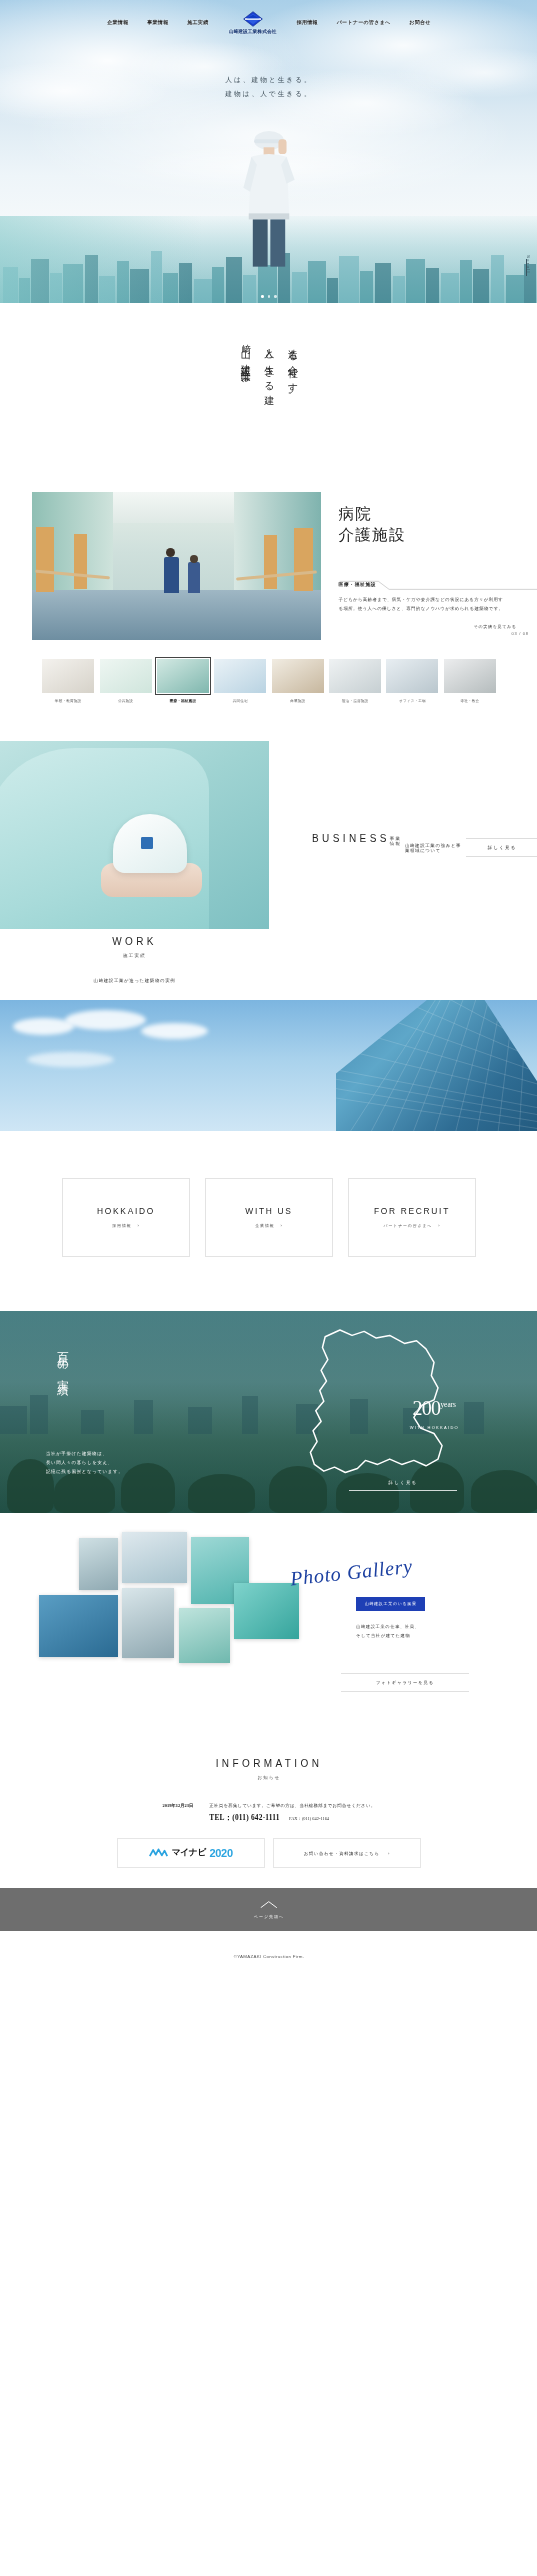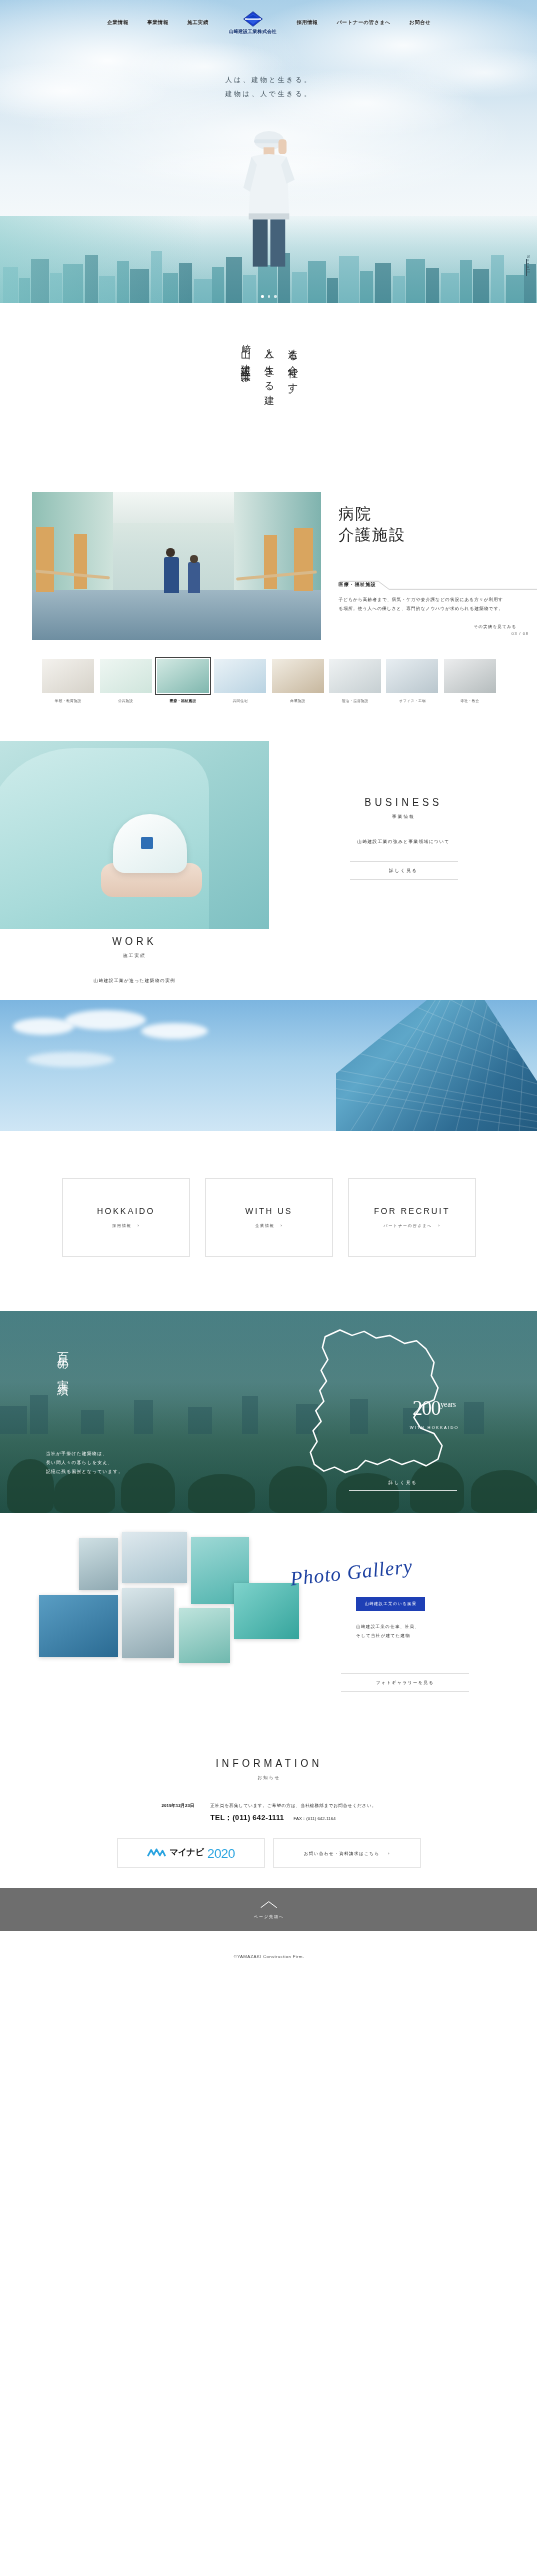--- a/index.html
+++ b/index.html
@@ -216,22 +216,22 @@
   }
   .worker-helmet:after{
     content:""; position:absolute; left:28px; top:23px; width:12px; height:12px;
     background:#2f6fb5; border-radius:1.3px;
   }
   .worker-hands {
     position:absolute; left:101px; top:122px; width:101px; height:34px;
     background: linear-gradient(180deg,#f0ded0,#e2c7b4); border-radius: 12px;
   }
   .business-text {
-    flex: 1; display:flex; flex-direction: column; align-items: center;
-    justify-content: center; background:#fff; padding-top: 6.7px;
+    flex: 1; display:flex; flex-direction: row; align-items: center;
+    justify-content: center; background:#fff; padding-top: 6.7px; padding-left: 43px;
   }
   .sec-en {
     font-size: 10px; letter-spacing: 3.4px; color: #1f1f1f; font-weight: 400;
   }
   .sec-ja { font-size: 4.4px; letter-spacing: 1.3px; color: #444; margin-top: 6px; }
   .sec-lead { font-size: 4.4px; letter-spacing: 0.7px; color: #333; margin-top: 20px; }
   .sec-btn {
     margin-top: 17.5px; width: 108px; text-align: center;
     border-top: 0.7px solid #ddd; border-bottom: 0.7px solid #ddd;
     padding: 6px 0; font-size: 4.4px; letter-spacing: 1.3px; color: #222;
@@ -333,37 +333,37 @@
   .gal-btn {
     position:absolute; left: 341px; top: 160px; width: 128px; text-align:center;
     border-top:0.7px solid #e0e0e0; border-bottom:0.7px solid #e0e0e0;
     padding: 6px 0; font-size:4.2px; letter-spacing:1px; color:#222;
   }
 
   
   .info { width:538px; background:#fff; padding: 23px 0 20px; text-align:center; }
   .info-row {
     display:flex; justify-content:center; gap: 16px;
-    margin-top: 23px; text-align:left; align-items:flex-start;
+    margin-top: 23px; text-align:left; align-items:flex-start;font-family:Liberation Serif, serif;
   }
   .info-date { font-size: 4.4px; font-weight:700; color:#111; padding-top:0.7px; white-space:nowrap; }
   .info-body { }
   .info-line1 { font-size: 4.3px; letter-spacing:0.4px; color:#222; }
   .info-tel { margin-top: 5.4px; display:flex; align-items:baseline; gap:9.4px; }
   .info-tel .tel { font-size: 7.4px; font-weight:700; color:#111; letter-spacing:0.2px; }
   .info-tel .fax { font-size: 4.4px; color:#333; }
 
   .banners { display:flex; justify-content:center; gap: 8px; margin-top: 15px; }
   .banner {
     width: 148px; height: 30px; border:0.7px solid #e6e6e6;
     display:flex; align-items:center; justify-content:center; gap:3.4px; background:#fff;
   }
   .mynavi-mark { display:flex; align-items:flex-end; }
   .mynavi-txt { font-size: 8.7px; font-weight:800; color:#111; letter-spacing:-0.3px; }
-  .mynavi-year { font-size: 13px; font-weight:400; color:#2aa4e0; letter-spacing:-0.3px; }
+  .mynavi-year { font-size: 11px; font-weight:700; color:#2aa4e0; letter-spacing:-0.3px; }
   .banner-txt { font-size: 4.3px; letter-spacing:0.7px; color:#222; }
   .banner-txt .chev { margin-left:6.7px; color:#666; }
 
   
   .pagetop {
     width:538px; background:#6e6e6e; height:43px;
     display:flex; flex-direction:column; align-items:center; justify-content:center;
   }
   .pagetop .arw { color:#fff; font-size:8.7px; line-height:1; }
   .pagetop .lbl { color:#fff; font-size:4px; letter-spacing:1px; margin-top:4px; }

